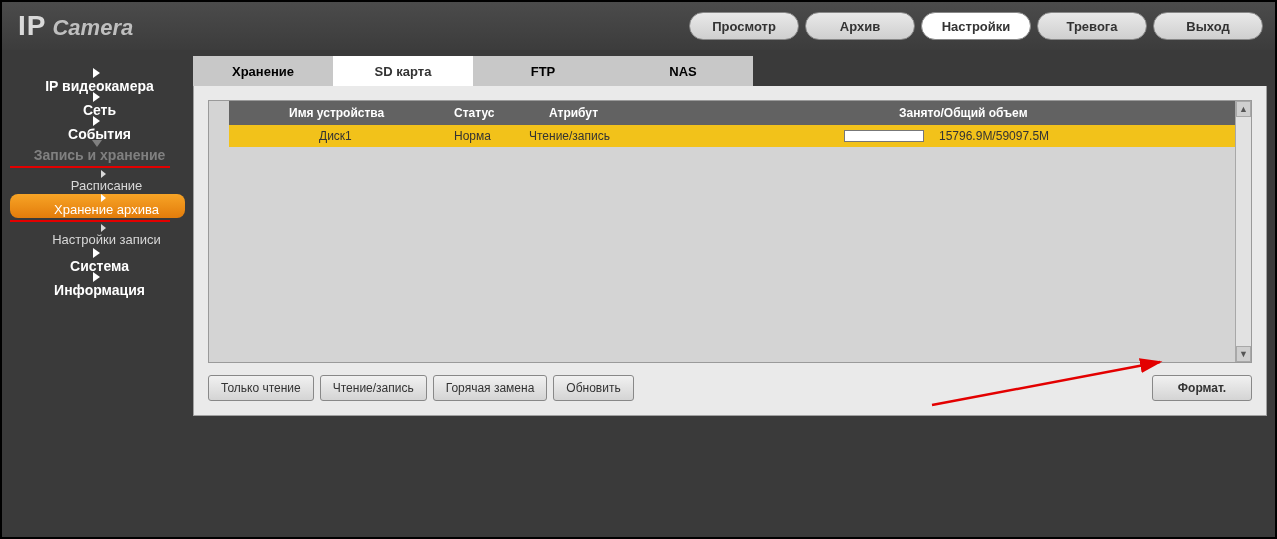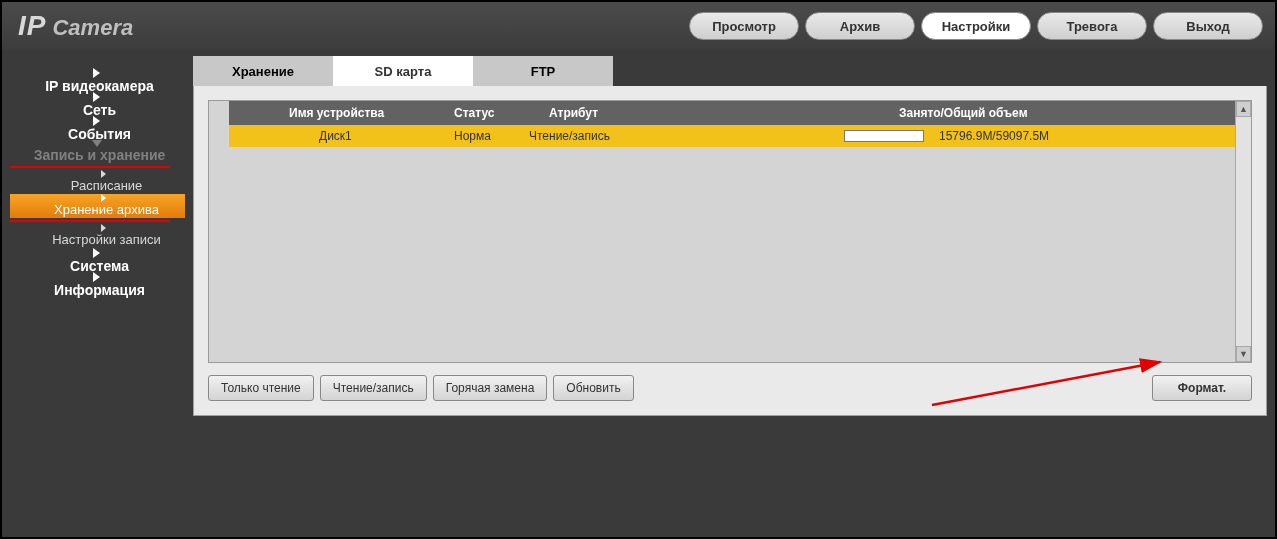--- a/index.html
+++ b/index.html
@@ -1,31 +1,31 @@
 <!DOCTYPE html>
 <html><head>
 <meta charset="utf-8">
 <style>
   * { box-sizing: border-box; margin: 0; padding: 0; }
   html, body { width: 1277px; height: 539px; font-family: Arial, Helvetica, sans-serif; background: #fff; }
   .outer { width: 1277px; height: 539px; border: 2px solid #000; background: #3a3a3a; position: relative; }
   .header { height: 48px; background: linear-gradient(#4b4b4b,#3c3c3c); display:flex; align-items:center; padding:0 12px 0 16px; }
   .logo { color:#d9d9d9; display:flex; align-items:baseline; user-select:none; }
-  .logo-ip { font-size:28px; font-weight:bold; font-style:italic; letter-spacing:1px; }
+  .logo-ip { font-size:28px; font-weight:bold; letter-spacing:1px; }
   .logo-cam { font-size:22px; font-style:italic; margin-left:6px; color:#bfbfbf; font-weight:bold; }
   .topnav { margin-left:auto; display:flex; gap:6px; }
   .topnav button { width:110px; height:28px; border:1px solid #888; border-radius:14px; background:linear-gradient(#e9e9e9,#cfcfcf); color:#333; font-size:13px; font-weight:bold; cursor:pointer; }
   .topnav button.active { background:#fff; }
   .body { position:absolute; top:54px; left:8px; right:8px; bottom:14px; display:flex; }
   .sidebar { width:175px; padding-top:12px; }
   .sb-group, .sb-sub { display:flex; align-items:center; height:24px; cursor:pointer;flex-direction:column; }
   .sb-group { color:#fff; font-size:14px; font-weight:bold; padding-left:4px; }
   .sb-group.dim { color:#808080; }
   .sb-sub { color:#d8d8d8; font-size:13px; padding-left:18px; }
-  .sb-sub.active { background:linear-gradient(#f7a426,#e37c0b); color:#fff; }
+  .sb-sub.active { background:linear-gradient(#f7a426,#e37c0b); color:#fff;border-radius:8px; }
   .tri { display:inline-block; width:0;height:0;border-top:5px solid transparent;border-bottom:5px solid transparent;border-left:7px solid currentColor; margin-right:6px; }
   .tri-down { display:inline-block; width:0;height:0;border-left:5px solid transparent;border-right:5px solid transparent;border-top:7px solid currentColor; margin-right:6px; }
   .chev { display:inline-block; width:0;height:0;border-top:4px solid transparent;border-bottom:4px solid transparent;border-left:5px solid currentColor; margin-right:6px; }
   .redline { height:2px; background:#e30000; width:160px; margin:2px 0 2px 0; }
   .content { flex:1; margin-left:8px; display:flex; flex-direction:column; }
   .tabs { height:30px; display:flex; }
   .tab { width:140px; height:30px; border:none; font-size:13px; font-weight:bold; cursor:pointer; }
   .tab.inactive { background:#c8c8c8; color:#000000; }
   .tab.active { background:#ffffff; color:#333; }
   .tabgap { flex:1; background:#3a3a3a; }
@@ -112,20 +112,21 @@
           <span class="tri"></span>
           <span>Информация</span>
         </div>
     </div>
 
     <div class="content">
       <div class="tabs">
         <button class="tab inactive">Хранение</button>
         <button class="tab active">SD карта</button>
         <button class="tab inactive">FTP</button>
+        <button class="tab inactive">NAS</button>
         <div class="tabgap"></div>
       </div>
 
       <div class="panel">
         <div class="table-wrap">
           <div class="thead">
             <span class="th-name">Имя устройства</span>
             <span class="th-status">Статус</span>
             <span class="th-attr">Атрибут</span>
             <span class="th-cap">Занято/Общий объем</span>

